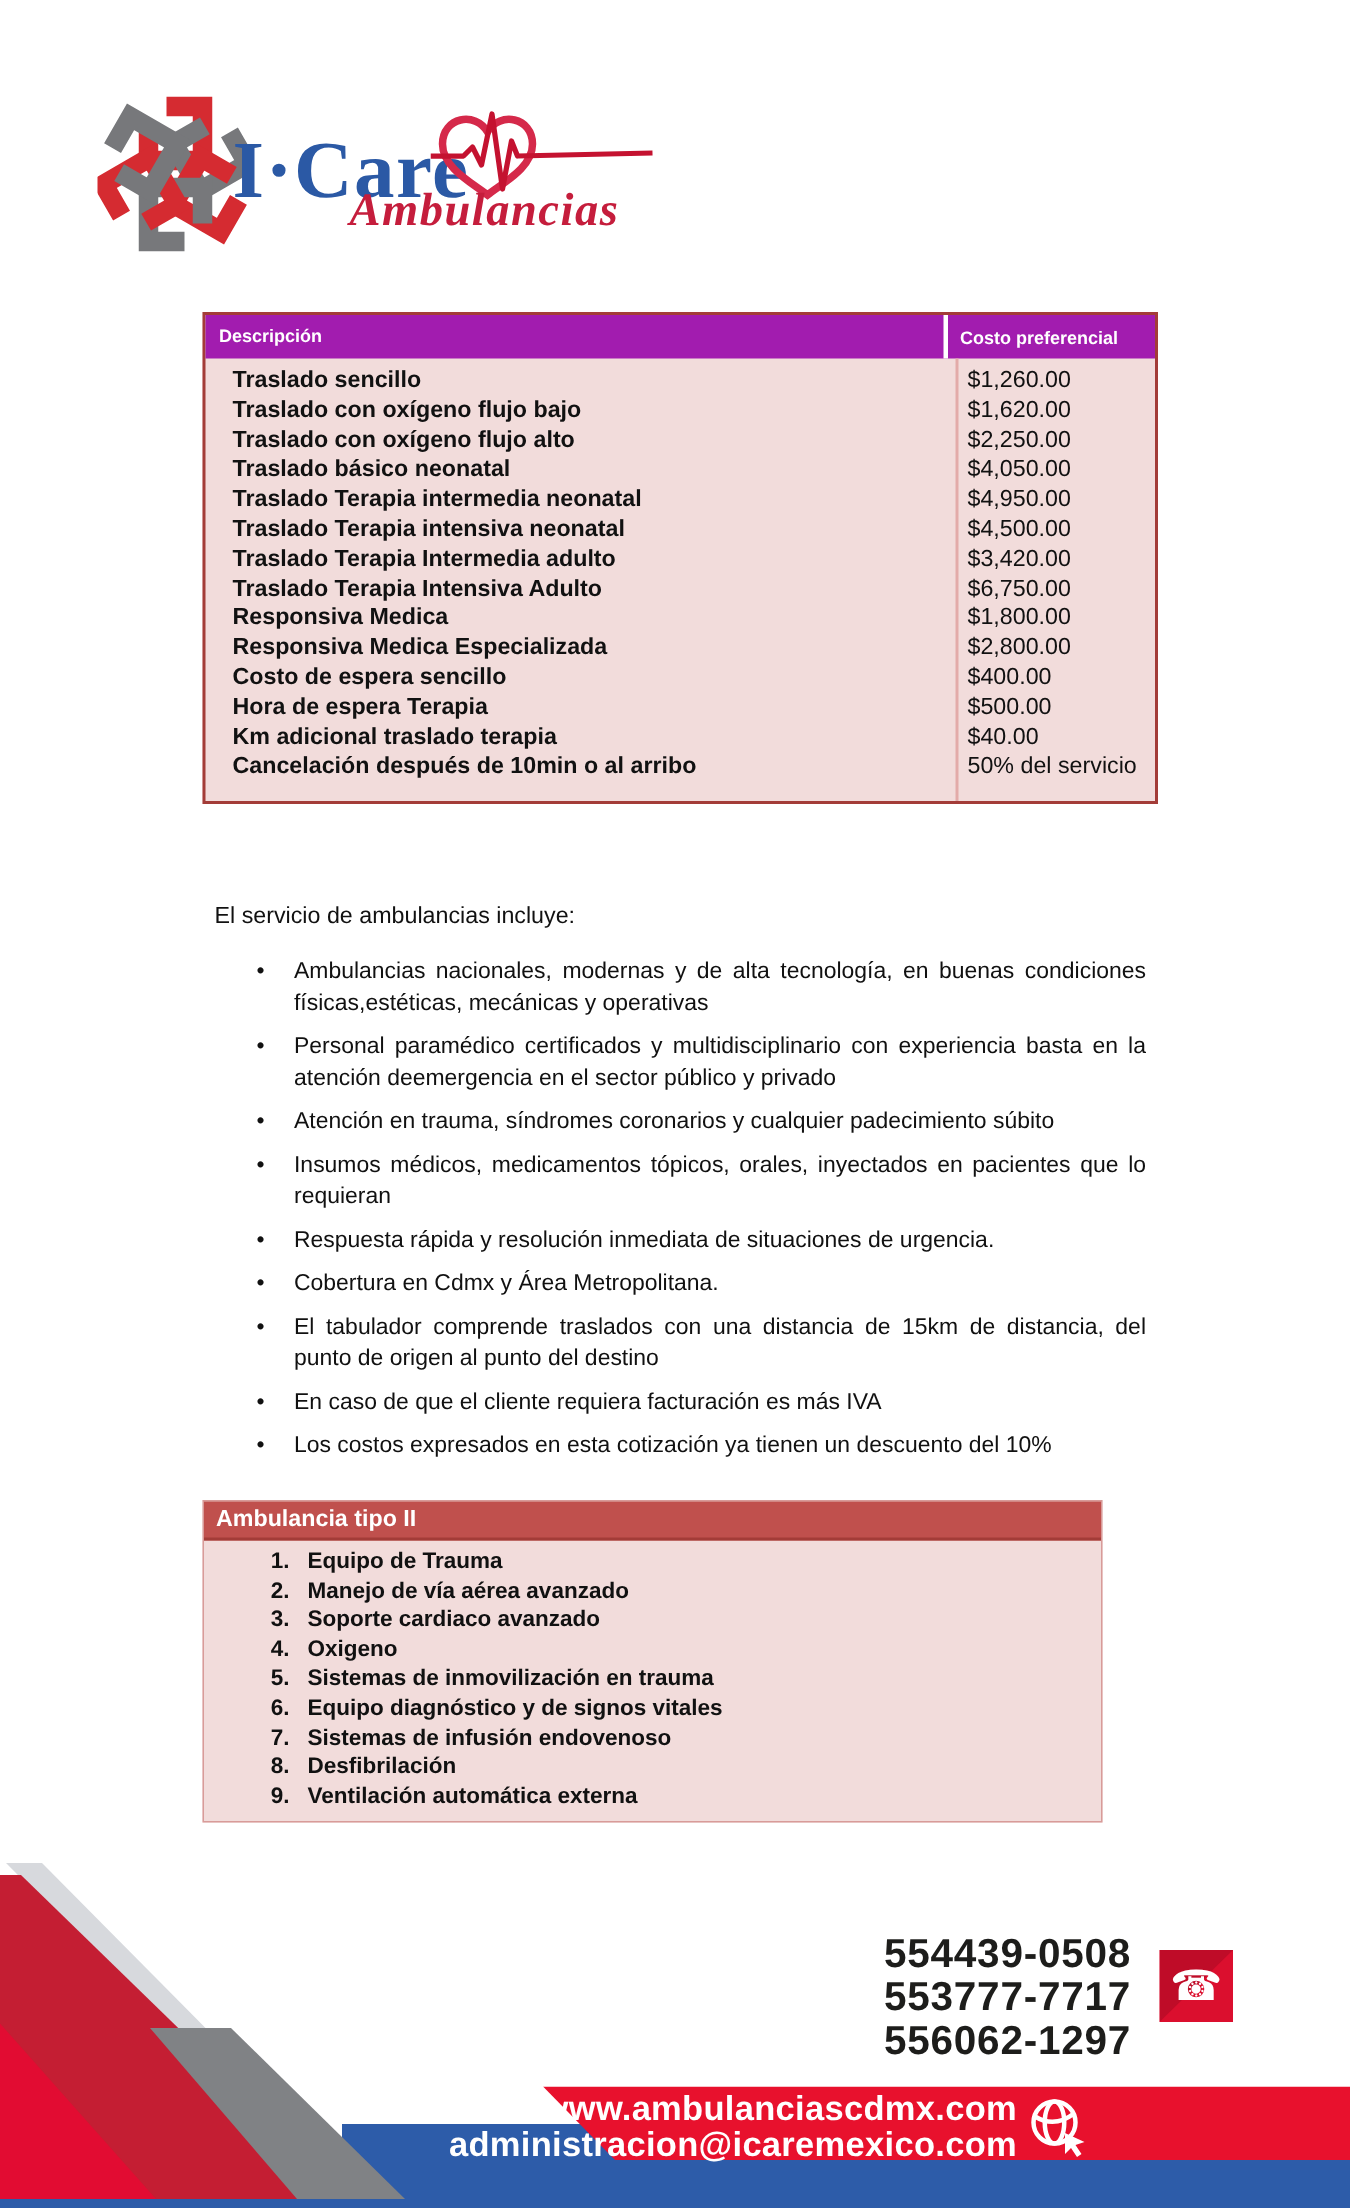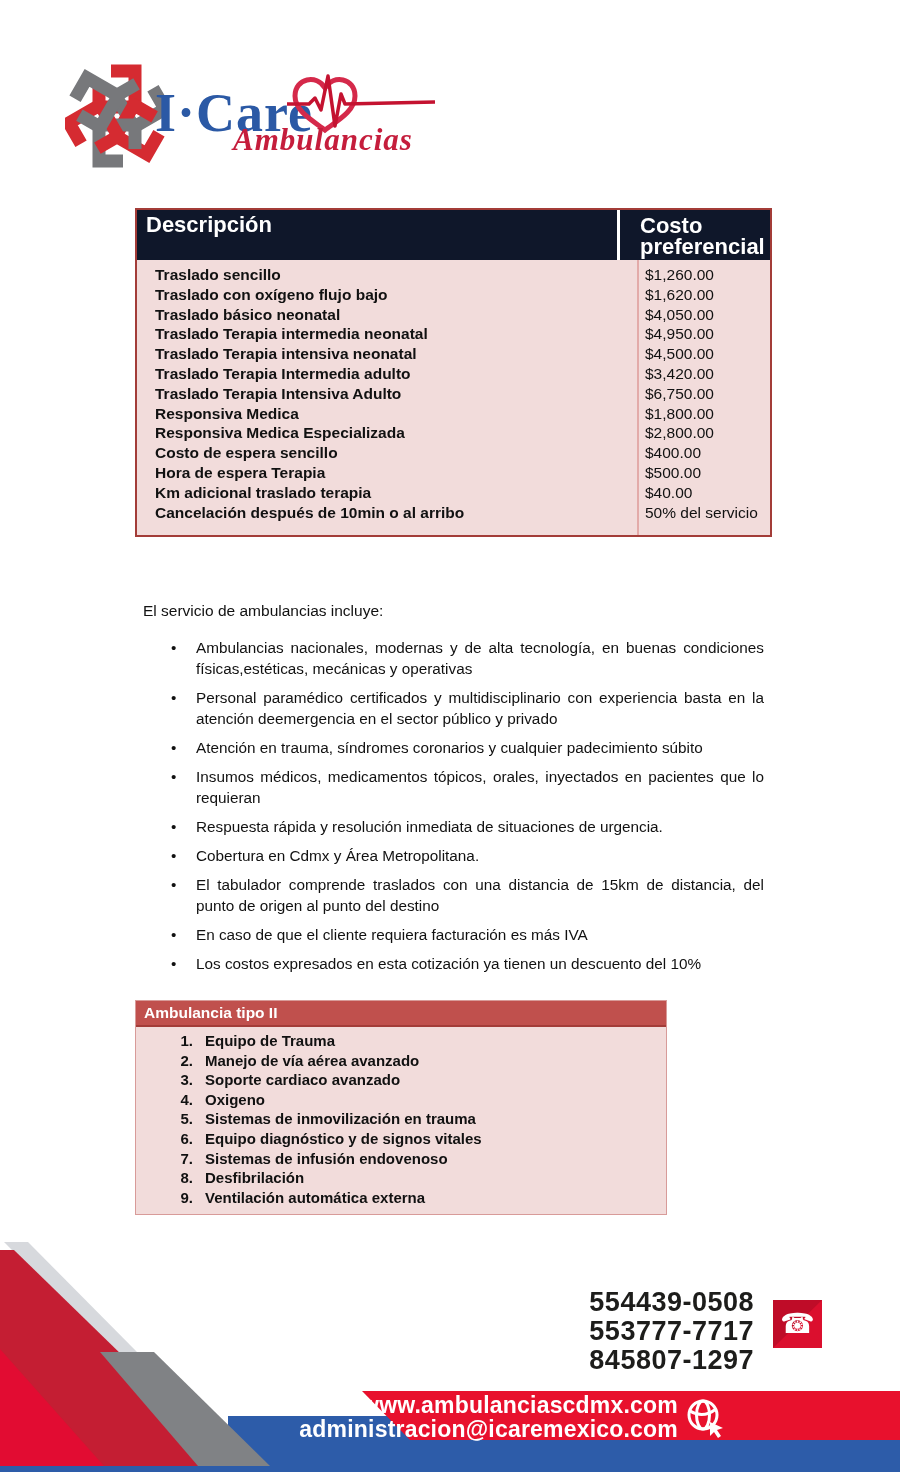--- a/index.html
+++ b/index.html
@@ -11,39 +11,39 @@
   .pinwheel{position:absolute;left:0;top:4px;}
   .brand{position:absolute;left:90px;top:26px;font-family:"Liberation Serif", serif;
          font-weight:bold;font-size:54px;color:#2b59a5;letter-spacing:1px;line-height:1;}
   .heart{position:absolute;left:222px;top:10px;}
   .brand-sub{position:absolute;left:168px;top:62px;font-family:"Liberation Serif", serif;
              font-style:italic;font-weight:bold;font-size:31px;color:#c51d3c;letter-spacing:1px;}
 
   
   .price-table{position:absolute;left:135px;top:208px;width:637px;
                border:2px solid #a33c38;background:#f2dcdb;box-sizing:border-box;}
-  .pt-header{display:flex;background:#0f172a;color:#fff;font-weight:bold;font-size:22px;}
+  .pt-header{display:flex;background:#a21caf;color:#fff;font-weight:bold;font-size:12px;}
   .pt-h1{flex:1;padding:5px 0 3px 9px;line-height:19px;}
-  .pt-h2{width:130px;border-left:3px solid #fff;padding:5px 0 3px 20px;line-height:21px;}
+  .pt-h2{width:130px;border-left:3px solid #fff;padding:5px 0 3px 8px;line-height:21px;}
   .pt-body{position:relative;padding:5px 0 13px;border-radius:14px;}
   .pt-divider{position:absolute;left:500px;top:0;bottom:0;width:2px;background:#e3aba9;}
   .pt-row{display:flex;height:19.8px;line-height:19.8px;font-size:15.5px;}
   .pt-label{flex:1;padding-left:18px;font-weight:bold;white-space:nowrap;}
   .pt-price{width:125px;padding-left:8px;white-space:nowrap;}
 
   
   .includes-heading{position:absolute;left:143px;top:602px;font-size:15.5px;}
   .includes-list{position:absolute;left:170px;top:637px;width:594px;margin:0;padding:0;
                  list-style:none;}
   .includes-list li{font-size:15.3px;line-height:21px;margin:0 0 8px 0;padding-left:26px;
                     position:relative;text-align:justify;}
   .includes-list li .dot{position:absolute;left:1px;top:0;}
 
   
-  .type2{position:absolute;left:135px;top:1000px;width:532px;background:#f2dcdb;
+  .type2{position:absolute;left:135px;top:1000px;width:600px;background:#f2dcdb;
          border:1px solid #d89b99;box-sizing:border-box;}
   .type2-header{background:#c0504d;color:#fff;font-weight:bold;font-size:15.5px;
                 padding:3px 0 3px 8px;border-bottom:2px solid #a33c38;}
   .type2-body{padding:4px 0 7px;}
   .type2-row{display:flex;height:19.6px;line-height:19.6px;font-size:15px;font-weight:bold;}
   .t2-num{width:28px;text-align:right;margin-left:29px;}
   .t2-txt{margin-left:12px;white-space:nowrap;}
 
   
   .footer{position:absolute;left:0;top:1230px;width:720px;height:242px;padding-left:20px;}
@@ -103,20 +103,24 @@
         <div class="pt-row">
           <div class="pt-label">Traslado sencillo</div>
           <div class="pt-price">$1,260.00</div>
         </div>
 
         <div class="pt-row">
           <div class="pt-label">Traslado con oxígeno flujo bajo</div>
           <div class="pt-price">$1,620.00</div>
         </div>
 
+        <div class="pt-row">
+          <div class="pt-label">Traslado con oxígeno flujo alto</div>
+          <div class="pt-price">$2,250.00</div>
+        </div>
 
         <div class="pt-row">
           <div class="pt-label">Traslado básico neonatal</div>
           <div class="pt-price">$4,050.00</div>
         </div>
 
         <div class="pt-row">
           <div class="pt-label">Traslado Terapia intermedia neonatal</div>
           <div class="pt-price">$4,950.00</div>
         </div>
@@ -263,19 +267,19 @@
       <path d="M27,26 L40,32 L34,34 L38,40 L35,42 L31,36 L27,40 Z" fill="#fff"></path>
     </svg>
   </div>
 
   <div class="phones">
 
       <div>554439-0508</div>
 
       <div>553777-7717</div>
 
-      <div>845807-1297</div>
+      <div>556062-1297</div>
     </div>
   <div class="phone-icon">
     <span class="phone-glyph">☎</span>
   </div>
 
 </div>
 
 </body></html>

